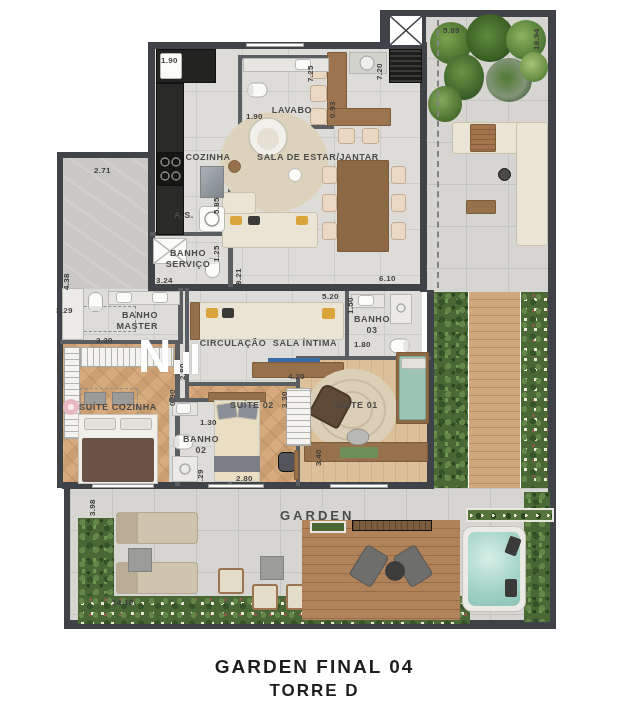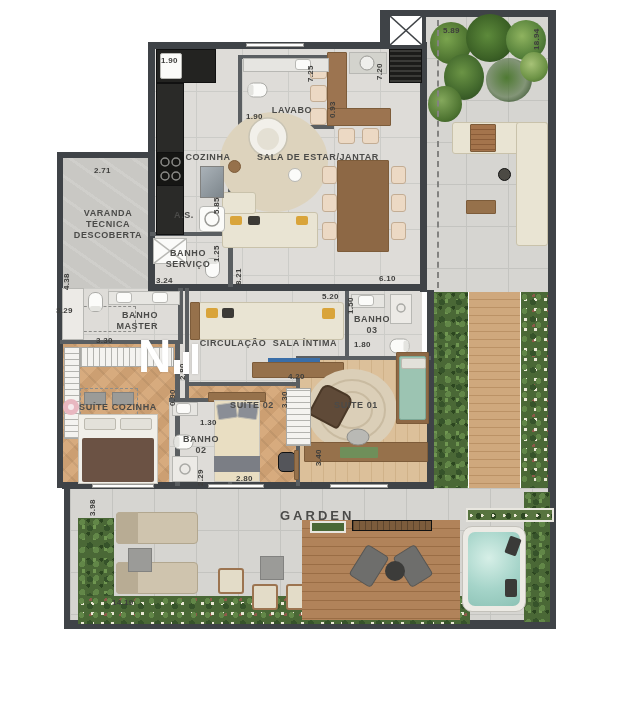--- a/index.html
+++ b/index.html
@@ -315,21 +315,20 @@
   <div class="jacuzzi" style="left:462px;top:526px;width:64px;height:86px;">
     <div class="water"></div>
     <div class="abs" style="left:44px;top:10px;width:12px;height:18px;background:#3a3a38;border-radius:2px;transform:rotate(20deg);"></div>
     <div class="abs" style="left:42px;top:52px;width:12px;height:18px;background:#3a3a38;border-radius:2px;"></div>
   </div>
   <div class="abs" style="left:466px;top:508px;width:88px;height:14px;background:#57743f;background-image:radial-gradient(circle at 30% 50%,#e9e7d4 0 1.5px,transparent 1.5px),radial-gradient(circle at 70% 40%,#2c4620 0 3px,transparent 3px);background-size:11px 11px,15px 15px;border:2px solid #e8e6df;box-sizing:border-box;"></div>
 
   <div class="lbl" style="left:262px;top:105px;width:60px;">LAVABO</div>
   <div class="lbl" style="left:178px;top:152px;width:60px;">COZINHA</div>
   <div class="lbl" style="left:238px;top:152px;width:160px;">SALA DE ESTAR/JANTAR</div>
-  <div class="lbl" style="left:62px;top:208px;width:92px;">VARANDA TÉCNICA DESCOBERTA</div>
   <div class="lbl" style="left:162px;top:210px;width:44px;">A.S.</div>
   <div class="lbl" style="left:160px;top:248px;width:56px;">BANHO SERVIÇO</div>
   <div class="lbl" style="left:102px;top:310px;width:56px;text-align:right;">BANHO MASTER</div>
   <div class="lbl" style="left:72px;top:402px;width:92px;">SUÍTE COZINHA</div>
   <div class="lbl" style="left:196px;top:338px;width:74px;">CIRCULAÇÃO</div>
   <div class="lbl" style="left:268px;top:338px;width:74px;">SALA ÍNTIMA</div>
   <div class="lbl" style="left:352px;top:314px;width:40px;">BANHO 03</div>
   <div class="lbl" style="left:326px;top:400px;width:60px;">SUÍTE 01</div>
   <div class="lbl" style="left:222px;top:400px;width:60px;">SUÍTE 02</div>
   <div class="lbl" style="left:180px;top:434px;width:42px;">BANHO 02</div>
@@ -367,14 +366,18 @@
 
   <div class="wm" style="left:138px;top:338px;">
     <span class="mark">
       <span class="bigN">N</span>
       <span class="bar" style="height:14px;"></span>
       <span class="bar" style="height:22px;"></span>
       <span class="bar" style="height:30px;"></span>
     </span>
   </div>
 
+  <div class="caption" style="top:656px;">
+    <div class="l1">GARDEN  FINAL 04</div>
+    <div class="l2">TORRE D</div>
+  </div>
 
 </div>
 
 </body></html>

